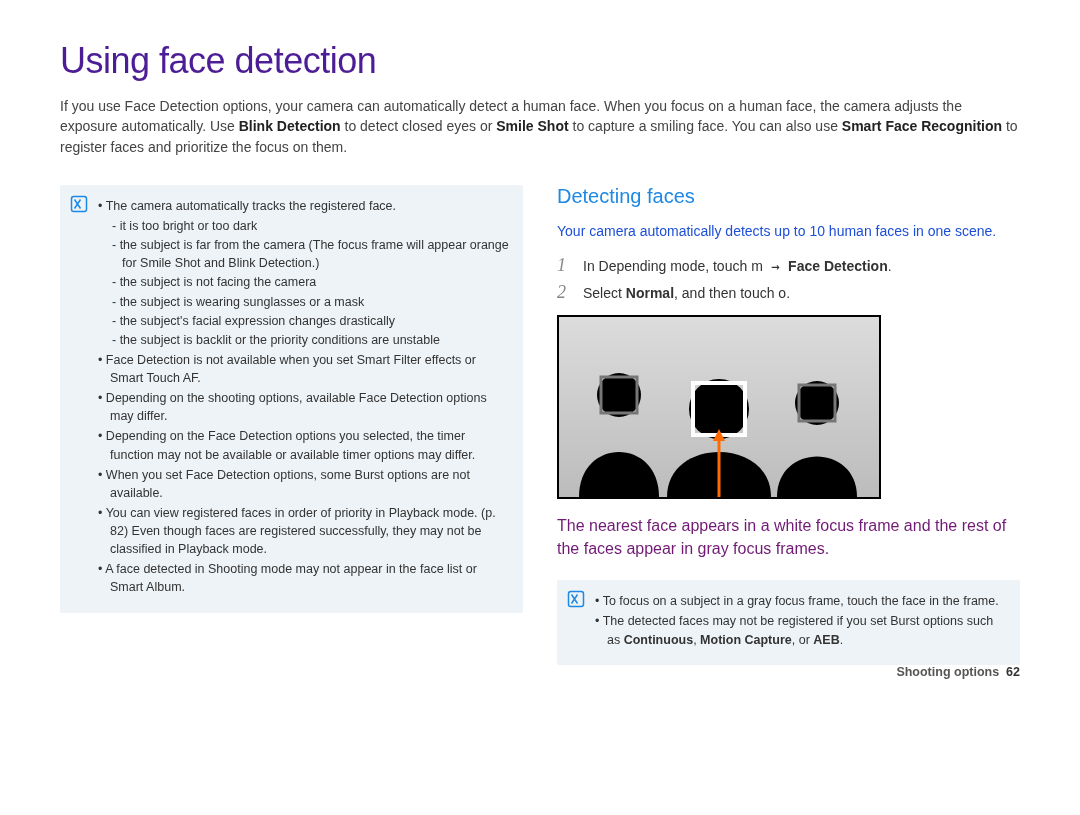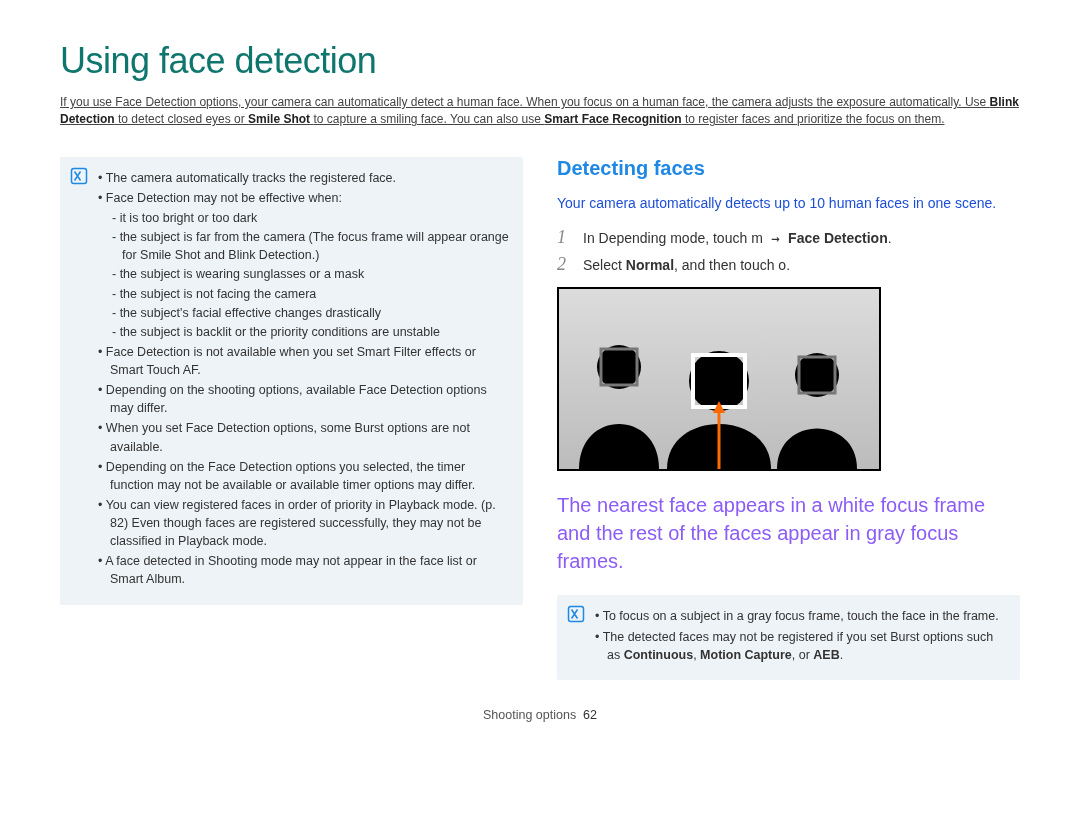--- a/index.html
+++ b/index.html
@@ -10,30 +10,29 @@
     width: 1080px;
     color: #222;
   }
   .page {
     padding: 40px 60px 20px 60px;
     box-sizing: border-box;
   }
   h1 {
     font-size: 36px;
     font-weight: 400;
-    color: #0f766e;
+    color: #4c1d95;
     margin: 0 0 10px 0;
     letter-spacing: -0.5px;
   }
   .intro {
-    font-size: 12px;
+    font-size: 14px;
     line-height: 1.45;
     color: #444;
     margin-bottom: 28px;
-    text-decoration: underline;
   }
   .intro b { color: #222; }
   .columns {
     display: flex;
     gap: 34px;
   }
   .col {
     flex: 1;
     min-width: 0;
   }
@@ -69,21 +68,21 @@
   .notebox li.sub {
     padding-left: 24px;
     text-indent: -10px;
     margin: 1px 0;
   }
   .notebox li.sub::before {
     content: "- ";
   }
   h2 {
     font-size: 20px;
-    font-weight: 700;
+    font-weight: 400;
     color: #1e88e5;
     margin: 0 0 6px 0;
   }
   .bodytext {
     font-size: 14px;
     line-height: 1.4;
     color: #1d4ed8;
     margin-bottom: 14px;
   }
   .steps {
@@ -111,30 +110,30 @@
   .figure {
     width: 320px;
     height: 180px;
     background: linear-gradient(#dcdcdc,#bcbcbc);
     border: 2px solid #000;
     position: relative;
     overflow: hidden;
     margin-bottom: 12px;
   }
   .caption {
-    font-size: 20px;
+    font-size: 16px;
     line-height: 1.4;
-    color: #8b5cf6;
+    color: #701a75;
     margin-bottom: 20px;
   }
   .footer {
-    text-align: center;
+    text-align: right;
     font-size: 12.5px;
     color: #555;
-    margin-top: 28px;
+    font-weight: bold;
   }
   .footer .pg { color:#333; }
 </style>
 </head>
 <body>
 
 <div class="page">
 
   <h1>Using face detection</h1>
 
@@ -153,31 +152,30 @@
     <div class="col">
       <div class="notebox">
         <div class="note-icon">
           <svg viewBox="0 0 24 24">
               <rect x="2" y="2" width="20" height="20" rx="3" fill="none" stroke="#1e88e5" stroke-width="2"></rect>
               <path d="M6 6 L14 18 M6 18 L14 6" stroke="#1e88e5" stroke-width="2" fill="none"></path>
             </svg>
         </div>
         <ul>
           <li class="bullet">The camera automatically tracks the registered face.</li>
-          <li class="bullet">Face Detection may not be effective when:</li>
           <li class="sub">it is too bright or too dark</li>
           <li class="sub">the subject is far from the camera (The focus frame will appear orange for Smile Shot and Blink Detection.)</li>
+          <li class="sub">the subject is not facing the camera</li>
           <li class="sub">the subject is wearing sunglasses or a mask</li>
-          <li class="sub">the subject is not facing the camera</li>
-          <li class="sub">the subject's facial effective changes drastically</li>
+          <li class="sub">the subject's facial expression changes drastically</li>
           <li class="sub">the subject is backlit or the priority conditions are unstable</li>
           <li class="bullet">Face Detection is not available when you set Smart Filter effects or Smart Touch AF.</li>
           <li class="bullet">Depending on the shooting options, available Face Detection options may differ.</li>
+          <li class="bullet">Depending on the Face Detection options you selected, the timer function may not be available or available timer options may differ.</li>
           <li class="bullet">When you set Face Detection options, some Burst options are not available.</li>
-          <li class="bullet">Depending on the Face Detection options you selected, the timer function may not be available or available timer options may differ.</li>
           <li class="bullet">You can view registered faces in order of priority in Playback mode. (p. 82) Even though faces are registered successfully, they may not be classified in Playback mode.</li>
           <li class="bullet">A face detected in Shooting mode may not appear in the face list or Smart Album.</li>
         </ul>
       </div>
     </div>
 
     <div class="col">
       <h2>Detecting faces</h2>
       <p class="bodytext">Your camera automatically detects up to 10 human faces in one scene.</p>
 

